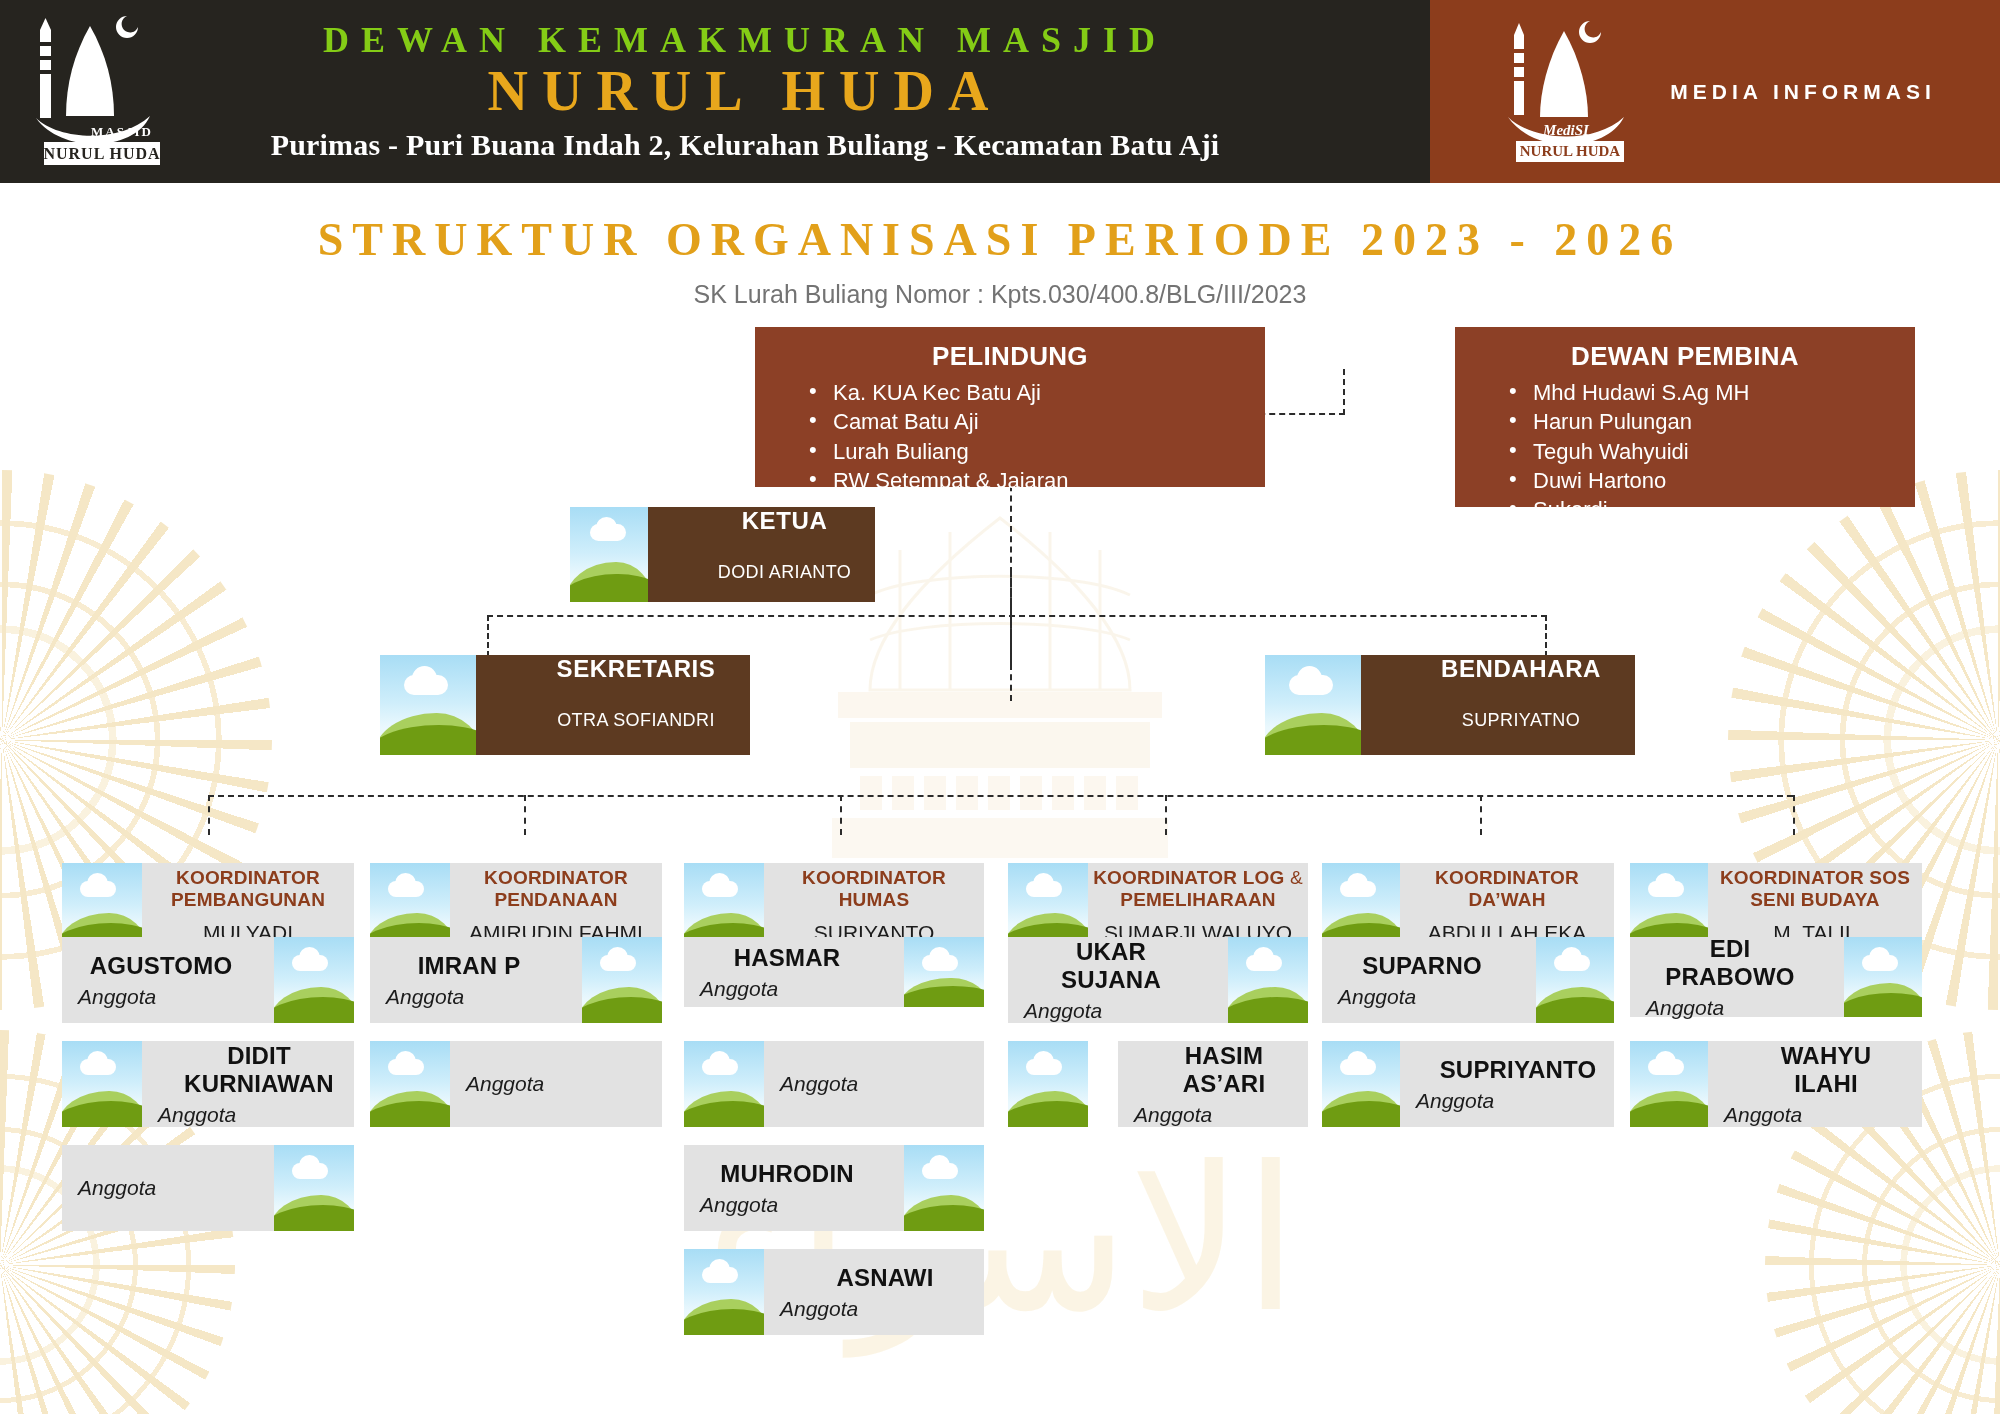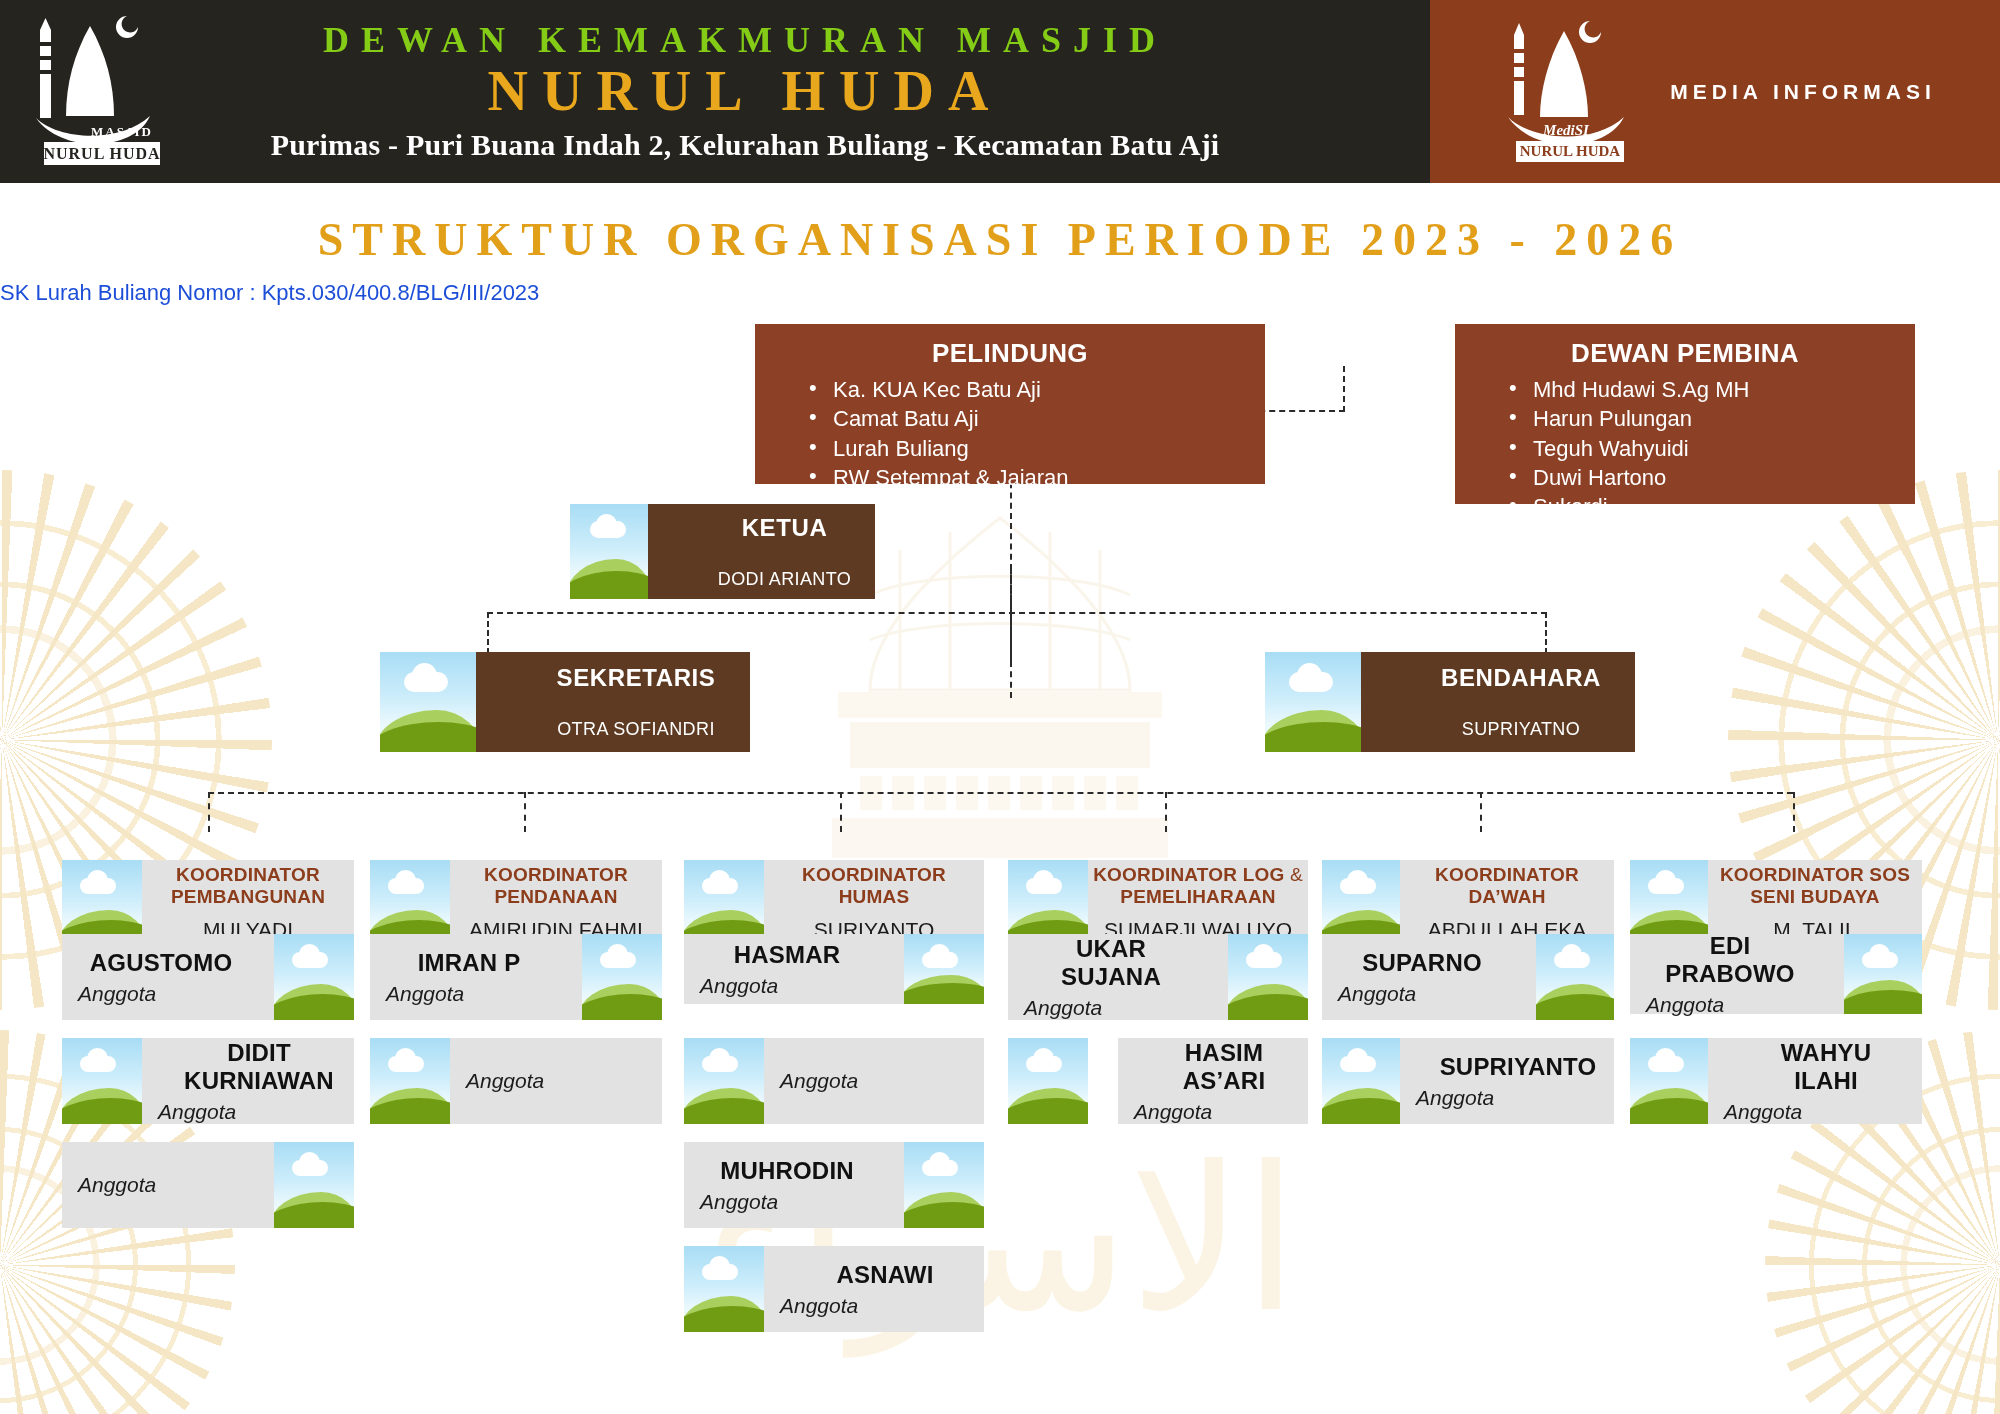--- a/index.html
+++ b/index.html
@@ -67,22 +67,22 @@
     font-size:21px; letter-spacing:5px;
   }
 
   
   .page-title {
     position:relative; z-index:3; text-align:center; margin-top:30px;
     color:#e2a01a; font-family:"Liberation Serif", serif; font-weight:bold;
     font-size:46px; letter-spacing:9px;
   }
   .page-sub {
-    position:relative; z-index:3; margin-top:14px;
-    color:#1d4ed8; font-size:22px; font-family:"Liberation Sans", sans-serif;
+    position:relative; z-index:3; text-align:center; margin-top:14px;
+    color:#737373; font-size:25px; font-family:"Liberation Sans", sans-serif;
   }
 
   
   .chart { position:relative; z-index:3; width:2000px; height:1120px; margin-top:16px; }
 
   
   .conn { position:absolute; z-index:2; }
   .conn.h { border-top:2px dashed #2b2b2b; }
   .conn.v { border-left:2px dashed #2b2b2b; }
 
@@ -103,21 +103,21 @@
   }
   .box-list li:before {
     content:"\2022"; position:absolute; left:-22px; top:-2px; font-size:22px;
   }
 
   
   .officer { position:absolute; z-index:3; display:flex; align-items:stretch; }
   .officer .thumb { flex:0 0 auto; }
   .officer .body {
     background:#5d3a21; color:#fff; display:flex; flex-direction:column;
-    align-items:center; justify-content:center; gap:27px; flex:1 1 auto;padding-left:46px;
+    align-items:center; gap:27px; flex:1 1 auto;padding-left:46px;
   }
   .officer .role { font-weight:bold; font-size:24px; letter-spacing:.6px; }
   .officer .name { font-size:18px; letter-spacing:.4px; }
 
   
   .coord { position:absolute; z-index:3; display:flex; align-items:stretch;margin-top:30px; }
   .coord .thumb { flex:0 0 auto; }
   .coord .body {
     background:#e2e2e2; flex:1 1 auto; display:flex; flex-direction:column;
     align-items:center; justify-content:center; gap:11px; padding:6px 4px;

